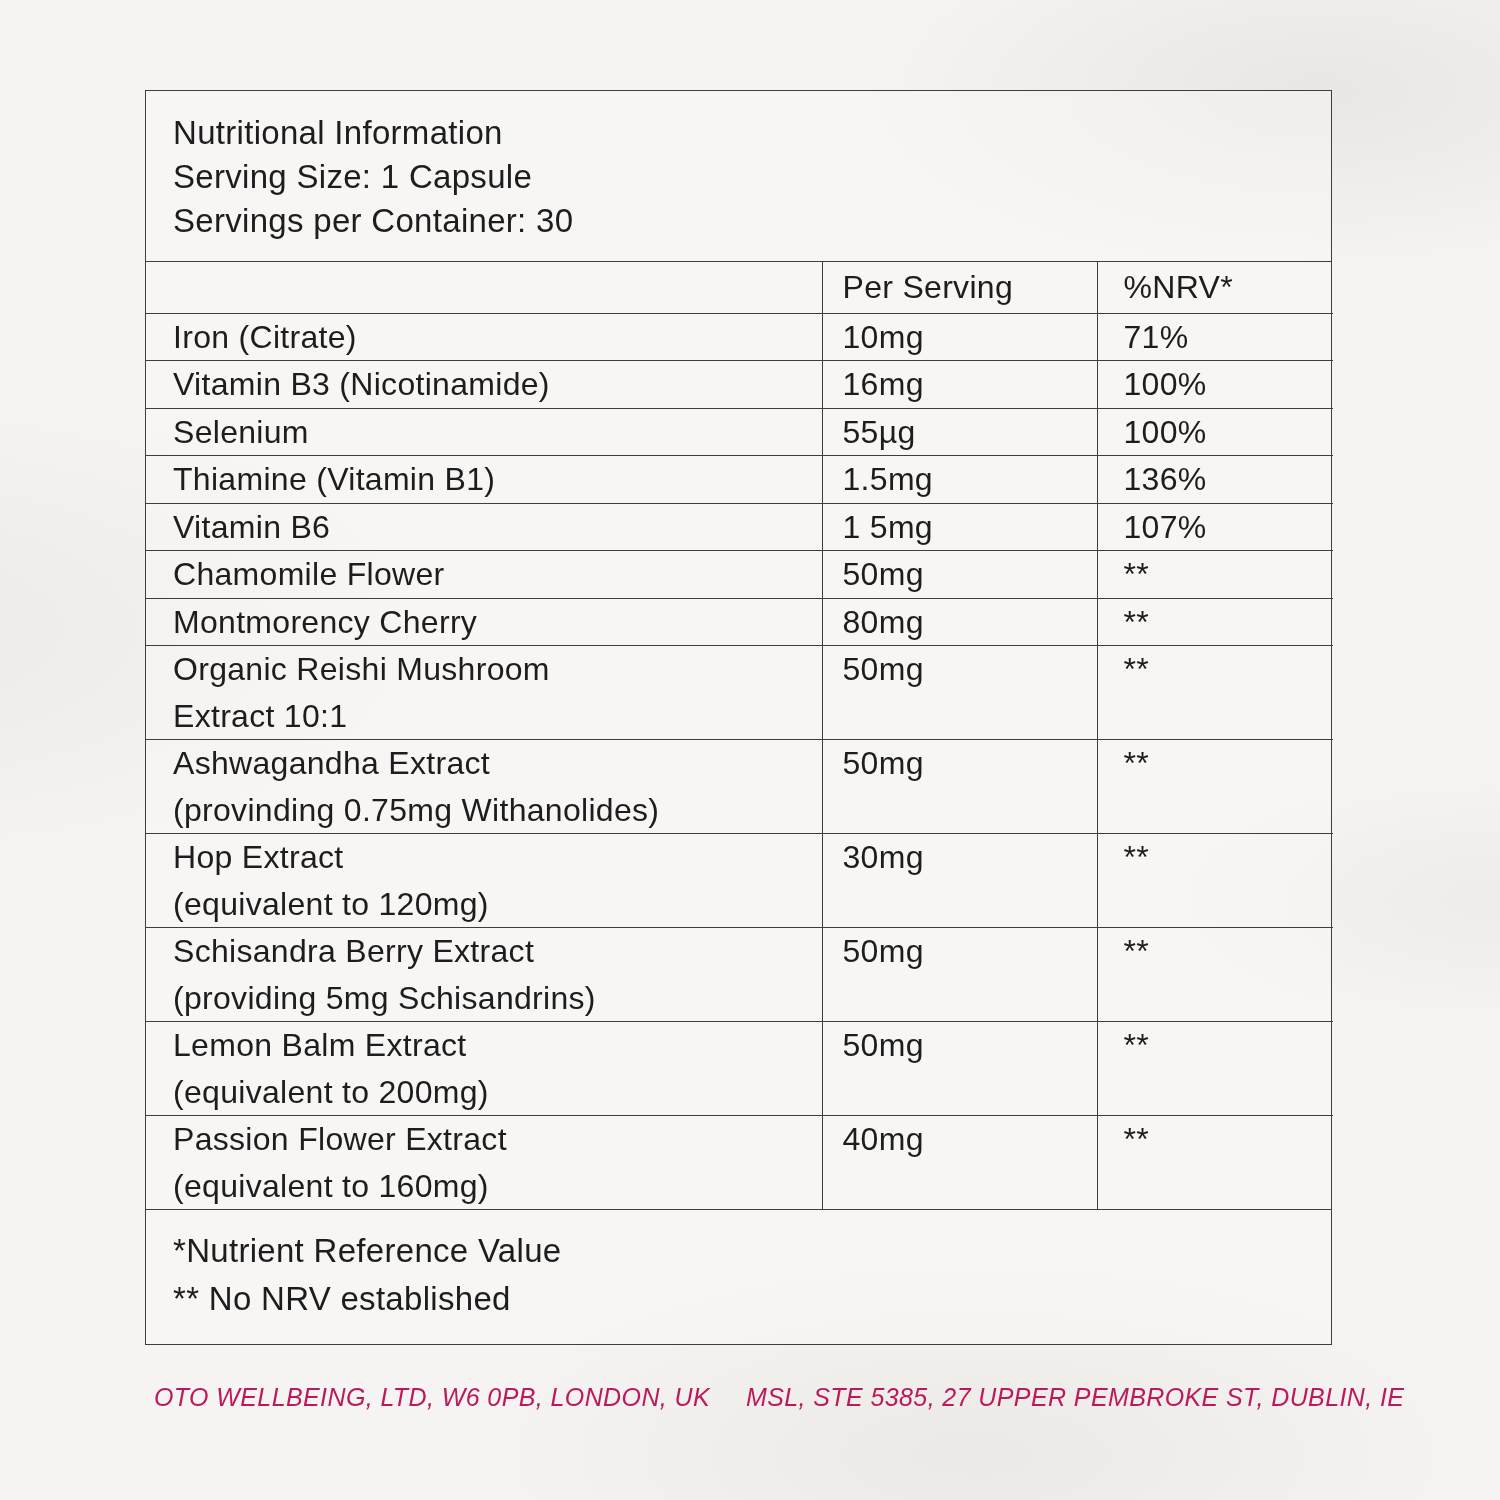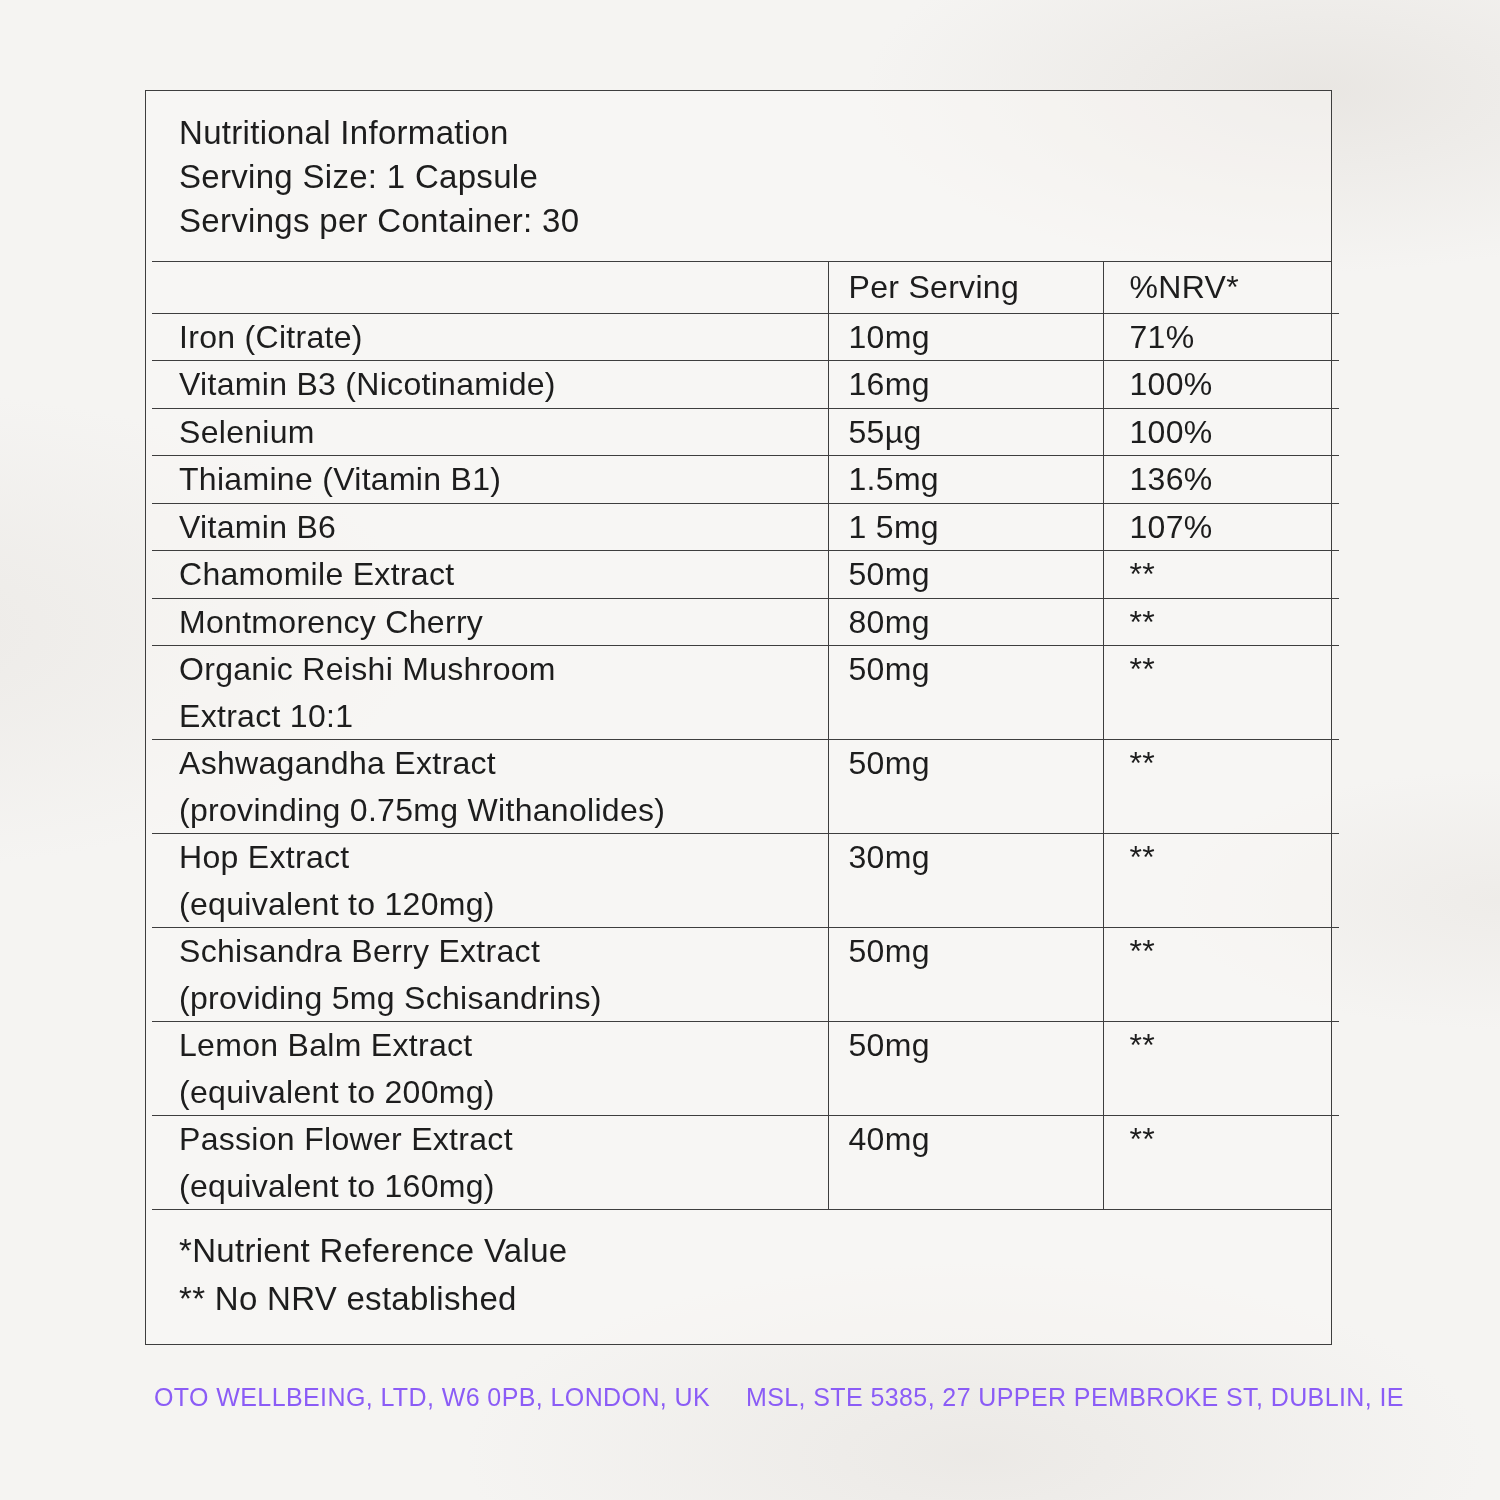--- a/index.html
+++ b/index.html
@@ -27,21 +27,20 @@
   }
 
   .label {
     position: absolute;
     left: 145px;
     top: 90px;
     width: 1187px;
     border: 1px solid #3e3e3e;
     background: rgba(250,249,247,0.45);
     box-sizing: border-box;
-    padding-left: 6px;
   }
 
   .label-header {
     border-bottom: 1px solid #3e3e3e;
     padding: 20px 20px 18px 27px;
     font-size: 33px;
     line-height: 44px;
     letter-spacing: 0.3px;
   }
 
@@ -87,21 +86,22 @@
   }
 
   .addresses {
     position: absolute;
     top: 1383px;
     left: 0;
     width: 1500px;
     height: 40px;
     font-size: 25px;
     letter-spacing: 0.4px;
-    color: #8b5cf6;
+    color: #be185d;
+    font-style: italic;
   }
   .addr-left  { position: absolute; left: 154px; top: 0; white-space: nowrap; }
   .addr-right { position: absolute; left: 746px; top: 0; white-space: nowrap; }
 </style>
 </head>
 <body>
 
 <div class="label">
 
   <div class="label-header">
@@ -143,21 +143,21 @@
           <td class="c0">Thiamine (Vitamin B1)</td>
           <td class="c1">1.5mg</td>
           <td class="c2">136%</td>
         </tr>
         <tr>
           <td class="c0">Vitamin B6</td>
           <td class="c1">1 5mg</td>
           <td class="c2">107%</td>
         </tr>
         <tr>
-          <td class="c0">Chamomile Extract</td>
+          <td class="c0">Chamomile Flower</td>
           <td class="c1">50mg</td>
           <td class="c2">**</td>
         </tr>
         <tr>
           <td class="c0">Montmorency Cherry</td>
           <td class="c1">80mg</td>
           <td class="c2">**</td>
         </tr>
         <tr>
           <td class="c0">Organic Reishi Mushroom

